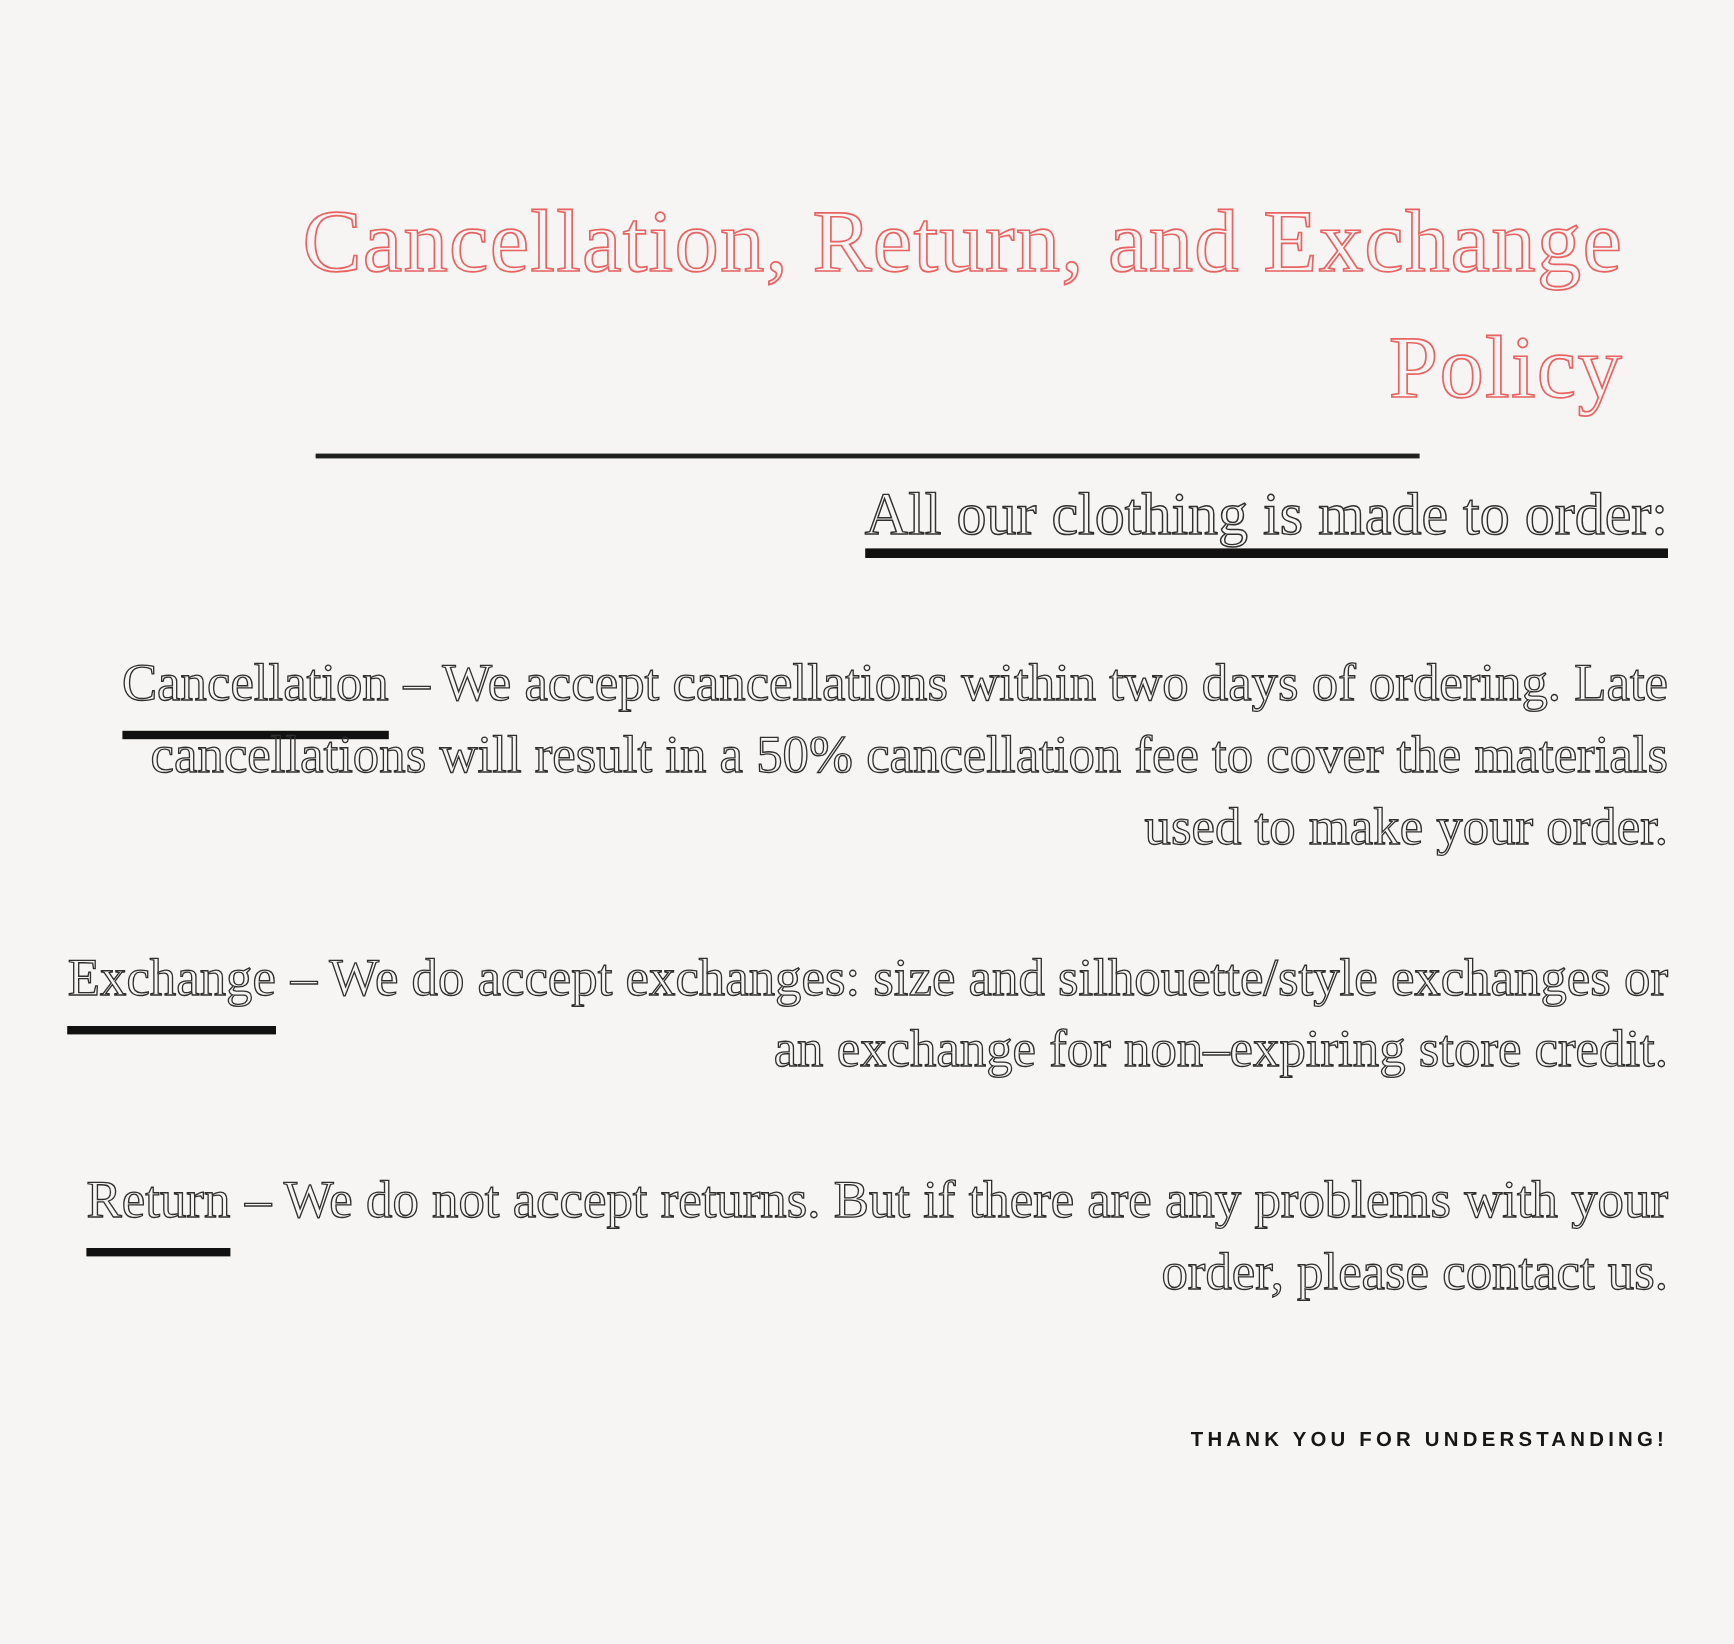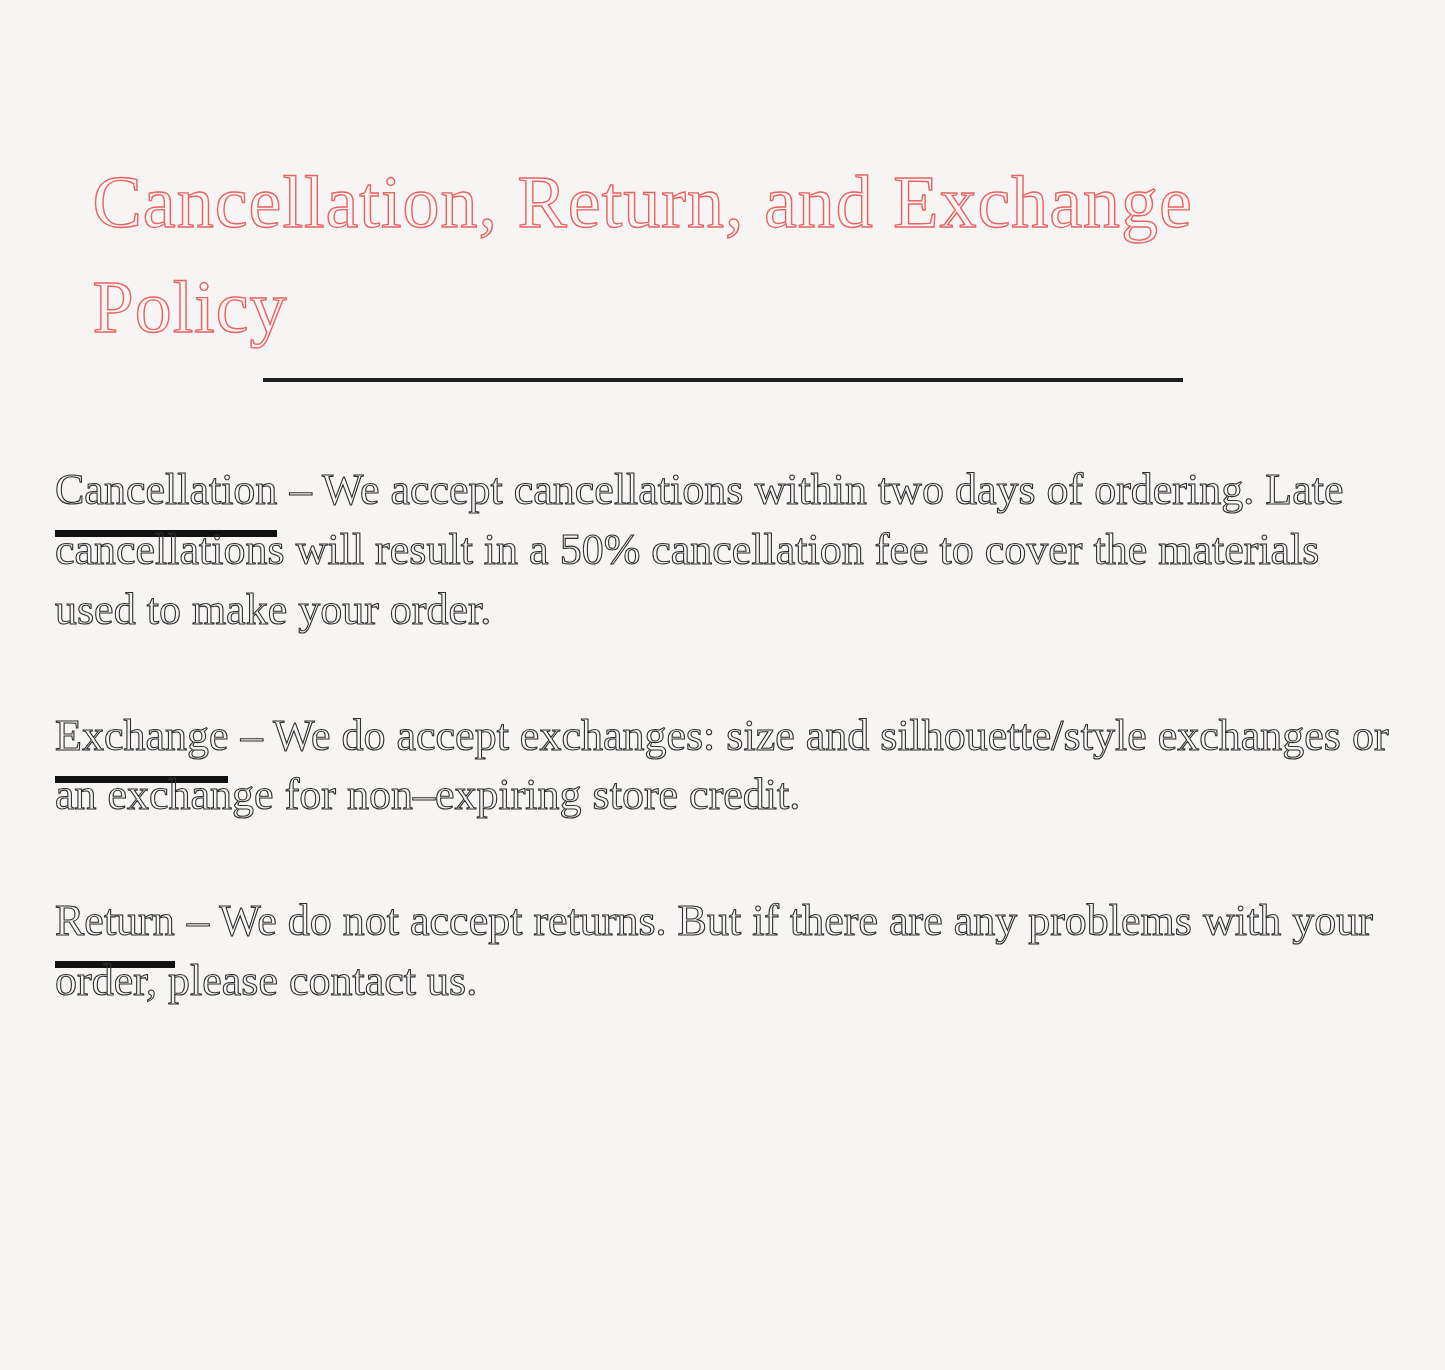--- a/index.html
+++ b/index.html
@@ -12,21 +12,21 @@
   html,body{ margin:0; padding:0; }
   body{
     width:1445px; height:1370px;
     background:var(--background);
     overflow:hidden;
     font-family:"Liberation Serif","DejaVu Serif",serif;
   }
   .page{
     width:1445px; height:1370px;
     padding:150px 55px 0;
-    text-align:left;
+    text-align:right;
   }
 
   
   .title{
     margin:0 auto;
     max-width:1260px;
     font-size:74px;
     font-weight:400;
     line-height:1.42;
     letter-spacing:1px;
@@ -99,29 +99,33 @@
 
 <main class="page">
 
   <h1 class="title">
     <span class="title-line">Cancellation, Return, and Exchange</span>
     <span class="title-line">Policy</span>
   </h1>
 
   <div class="title-divider"></div>
 
+  <h2 class="subtitle">
+    <span class="u">All our clothing is made to order:</span>
+  </h2>
 
   <p class="para para-first">
     <span class="term u">Cancellation</span><span class="para-text">– We accept cancellations within two days of ordering. Late cancellations will result in a 50% cancellation fee to cover the materials used to make your order.</span>
   </p>
 
   <p class="para">
     <span class="term u">Exchange</span><span class="para-text">– We do accept exchanges: size and silhouette/style exchanges or an exchange for non–expiring store credit.</span>
   </p>
 
   <p class="para">
     <span class="term u">Return</span><span class="para-text">– We do not accept returns. But if there are any problems with your order, please contact us.</span>
   </p>
 
   <footer class="footer">
+    <div class="footer-line1">THANK YOU FOR UNDERSTANDING!</div>
   </footer>
 
 </main>
 
 </body></html>

